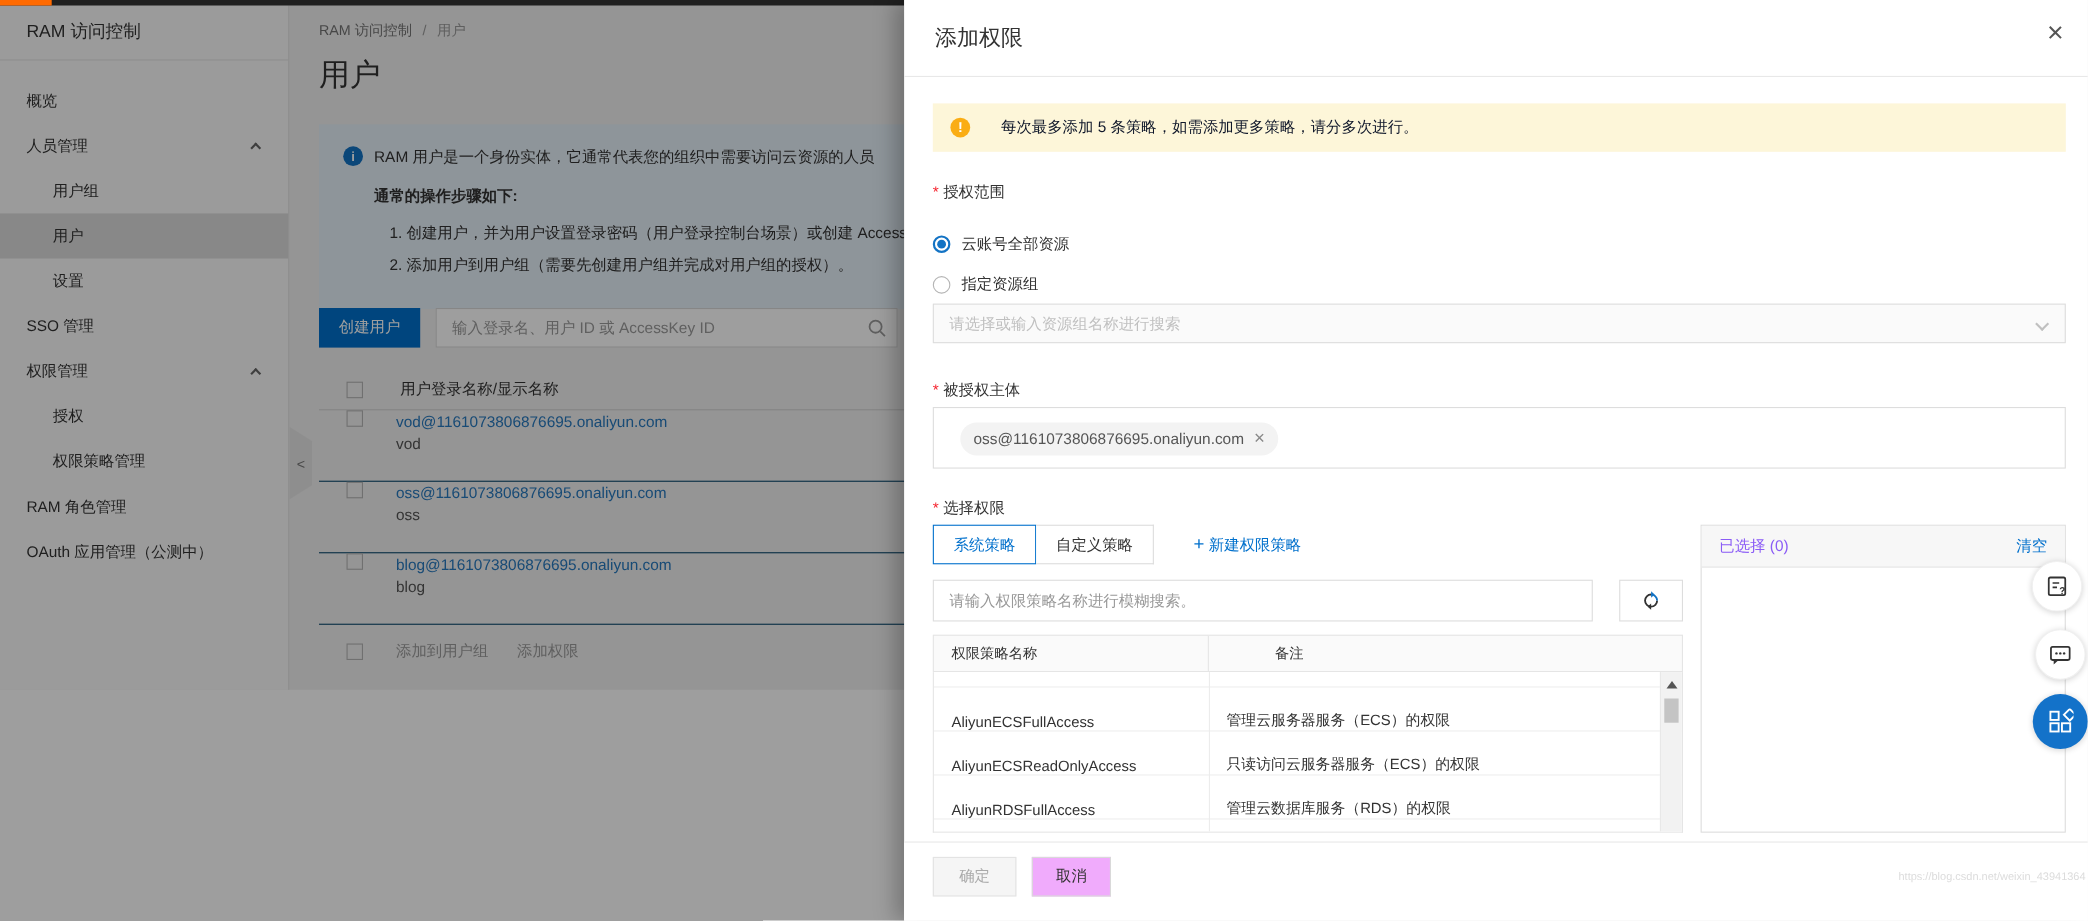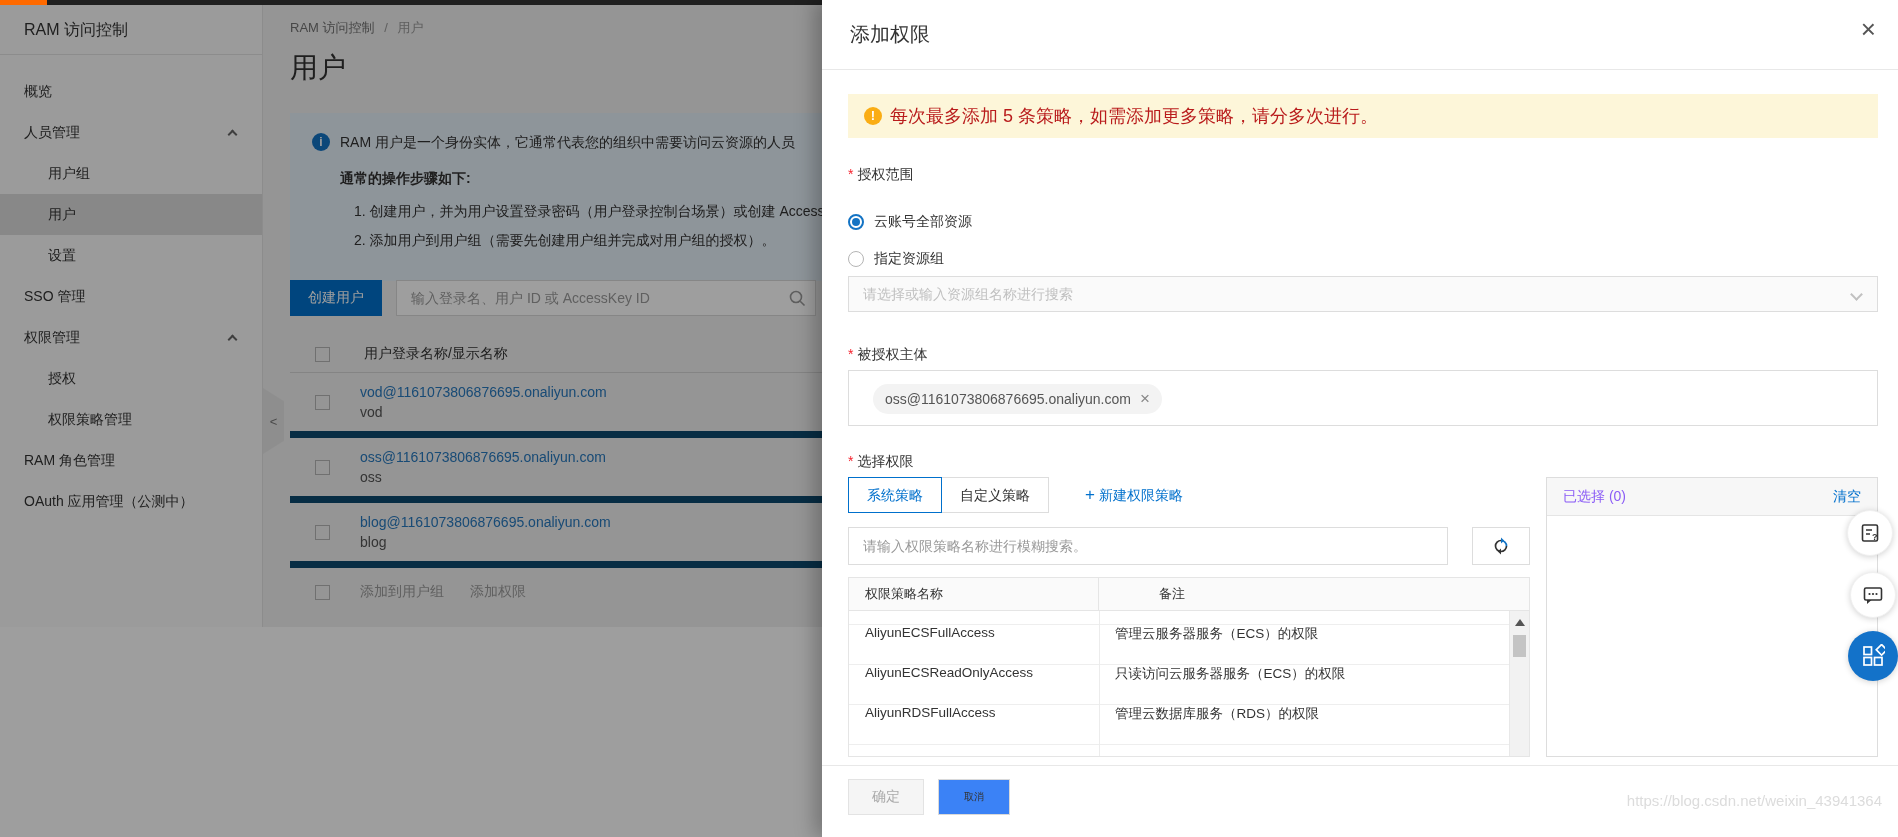--- a/index.html
+++ b/index.html
@@ -33,38 +33,38 @@
   .create-btn { position:absolute; left:26px; top:275px; width:92px; height:36px; background:#0070CC; border:none; color:#fff; font-size:14px; cursor:pointer; }
   .user-search { position:absolute; left:132px; top:275px; width:420px; height:36px; background:#fff; border:1px solid #D9D9D9; }
   .user-search input { width:100%; height:100%; border:none; outline:none; background:transparent; padding:0 36px 0 14px; font-size:14px; color:#333; font-family:inherit; }
   .user-search input::placeholder { color:#9B9B9B; }
   .mag-icon { position:absolute; right:9px; top:8px; width:18px; height:18px; }
   .checkbox { display:inline-block; width:15px; height:15px; border:1px solid #B5B5B5; background:transparent; vertical-align:middle; }
   .user-table { position:absolute; left:26px; top:328px; width:770px; }
   .ut-header { height:40px; line-height:40px; border-bottom:1px solid #D5D5D5; font-size:14px; color:#333; }
   .ut-header .checkbox, .ut-row .checkbox, .ut-footer .checkbox { margin:0 30px 0 25px; }
   .ut-header span.lbl { font-weight:400; }
-  .ut-row { height:65px; border-bottom:7px solid #0c4a6e; display:flex; align-items:center; }
+  .ut-row { height:65px; border-bottom:1px solid #0c4a6e; display:flex; align-items:flex-start; }
   .ut-cell a { display:block; font-size:14px; color:#2879BE; text-decoration:none; line-height:20px; cursor:pointer; }
   .ut-cell .disp { font-size:14px; color:#555; line-height:20px; margin-top:3px; }
   .ut-footer { height:48px; display:flex; align-items:center; font-size:14px; color:#9B9B9B; }
   .ut-footer span.act { margin-right:26px; }
 
   .dim-overlay { position:absolute; left:0; top:0; width:822px; height:837px; background:rgba(0,0,0,0.38); z-index:50; }
 
   
   .drawer { position:absolute; left:822px; top:0; width:1076px; height:837px; background:#fff; z-index:60; box-shadow:-8px 0 18px rgba(0,0,0,0.25); }
   .drawer-header { position:relative; height:70px; border-bottom:1px solid #E8E8E8; }
   .drawer-title { position:absolute; left:28px; top:21px; font-size:20px; color:#333; }
   .drawer-close { position:absolute; right:22px; top:14px; font-size:26px; color:#555; cursor:pointer; line-height:30px; }
   .drawer-body { position:relative; height:695px; }
 
   .warn-banner { position:absolute; left:26px; top:24px; width:1030px; height:44px; background:#FDF6D9; display:flex; align-items:center; padding-left:16px; }
   .warn-icon { width:18px; height:18px; border-radius:50%; background:#FAAD14; color:#fff; font-size:13px; font-weight:bold; text-align:center; line-height:18px; }
-  .warn-text { margin-left:8px; font-size:18px; color:#b91c1c; }
+  .warn-text { margin-left:28px; font-size:14px; color:#0f172a; }
 
   .f-label { position:absolute; left:26px; font-size:14px; color:#333; }
   .req { color:#F5222D; margin-right:4px; }
   .lbl-scope { top:96px; }
   .lbl-principal { top:276px; }
   .lbl-permission { top:383px; }
 
   .radio-row { position:absolute; left:26px; display:flex; align-items:center; cursor:pointer; }
   .radio-row.r1 { top:143px; }
   .radio-row.r2 { top:180px; }
@@ -91,37 +91,37 @@
   .pol-search input { width:100%; height:100%; border:none; outline:none; padding:0 14px; font-size:14px; color:#333; font-family:inherit; background:transparent; }
   .pol-search input::placeholder { color:#999; }
   .refresh-btn { position:absolute; left:650px; top:457px; width:58px; height:38px; border:1px solid #DDD; background:#fff; display:flex; align-items:center; justify-content:center; cursor:pointer; }
 
   .pol-table { position:absolute; left:26px; top:507px; width:682px; }
   .pt-header { height:34px; border:1px solid #E5E5E5; background:#FAFAFA; display:flex; font-size:13px; color:#333;gap:44px; }
   .pt-header .c1 { width:250px; line-height:32px; padding-left:16px; border-right:1px solid #E5E5E5; }
   .pt-header .c2 { flex:1; line-height:32px; padding-left:16px; }
   .pt-body { position:relative; height:146px; border:1px solid #E5E5E5; border-top:none; background:#fff; overflow:hidden; }
   .pt-coldiv { position:absolute; left:250px; top:0; bottom:0; border-left:1px solid #ECECEC; }
-  .pt-row { height:40px; border-bottom:1px solid #EEE; display:flex; align-items:flex-start; font-size:13.5px; color:#333; cursor:pointer; }
+  .pt-row { height:40px; border-bottom:1px solid #EEE; display:flex; align-items:flex-end; font-size:13.5px; color:#333; cursor:pointer; }
   .pt-row .c1 { width:250px; padding-left:16px; }
   .pt-row .c2 { flex:1; padding-left:16px; }
   .pt-row.partial { height:14px; }
   .pt-scroll { position:absolute; right:0; top:0; bottom:0; width:20px; background:#F2F2F2; border-left:1px solid #E8E8E8; }
   .pt-up { position:absolute; left:5px; top:8px; width:0; height:0; border-left:5px solid transparent; border-right:5px solid transparent; border-bottom:7px solid #555; }
   .pt-thumb { position:absolute; left:3px; top:24px; width:13px; height:22px; background:#C4C4C4; }
 
   .sel-panel { position:absolute; left:724px; top:407px; width:332px; height:280px; border:1px solid #DDD; background:#fff; }
   .sp-header { height:38px; background:#F7F7F7; border-bottom:1px solid #E5E5E5; display:flex; align-items:center; justify-content:space-between; padding:0 16px; }
   .sp-title { font-size:14px; color:#8b5cf6; }
   .sp-clear { font-size:14px; color:#0070CC; cursor:pointer; }
 
   .drawer-footer { position:absolute; left:0; right:0; top:765px; bottom:0; border-top:1px solid #E8E8E8; background:#fff; }
   .btn-ok { position:absolute; left:26px; top:13px; width:76px; height:36px; background:#F5F5F5; border:1px solid #E3E3E3; color:#AAA; font-size:14px; font-family:inherit; }
-  .btn-cancel { position:absolute; left:116px; top:13px; width:72px; height:36px; background:#3b82f6; border:1px solid #D9D9D9; color:#333; font-size:10px; font-family:Liberation Sans, sans-serif; cursor:pointer; }
-  .watermark { position:absolute; right:16px; top:26px; font-size:15px; color:#DCDCDC;margin-left:24px; }
+  .btn-cancel { position:absolute; left:116px; top:13px; width:72px; height:36px; background:#f0abfc; border:1px solid #D9D9D9; color:#333; font-size:14px; font-family:Liberation Sans, sans-serif; cursor:pointer; }
+  .watermark { position:absolute; right:2px; top:26px; font-size:10px; color:#DCDCDC;margin-left:24px; }
 
   
   .float-btn { position:absolute; border-radius:50%; background:#fff; box-shadow:0 1px 6px rgba(0,0,0,0.18); border:1px solid #F0F0F0; display:flex; align-items:center; justify-content:center; z-index:70; cursor:pointer; }
   .fb1 { left:1847px; top:510px; width:46px; height:46px; }
   .fb2 { left:1850px; top:572px; width:46px; height:46px; }
   .fb3 { left:1848px; top:631px; width:50px; height:50px; background:#1372C9; border:none; }
 </style>
 </head>
 <body>
 

